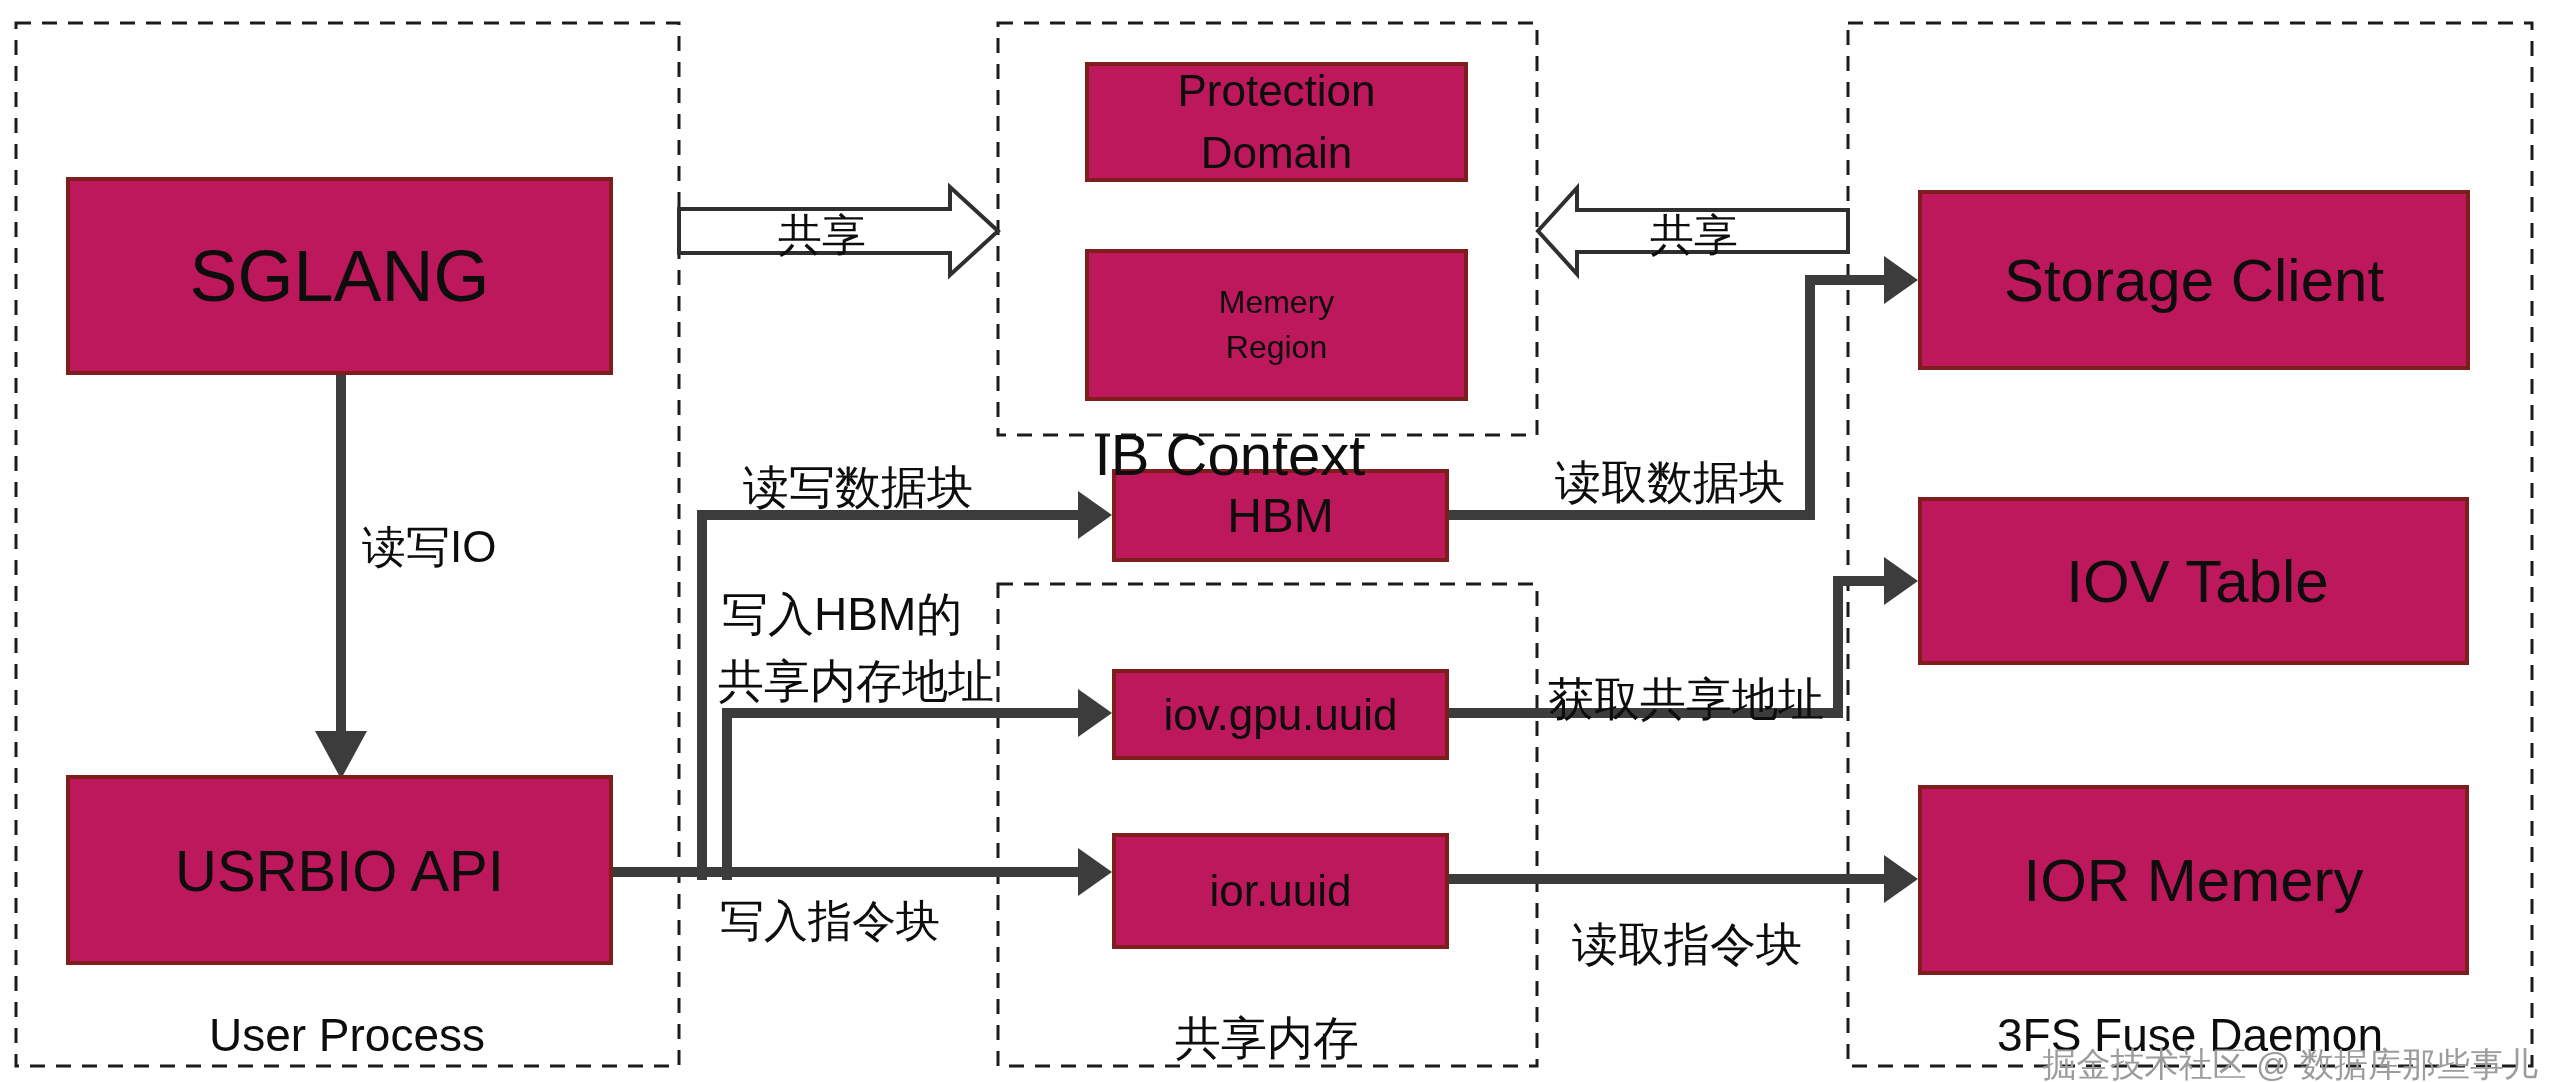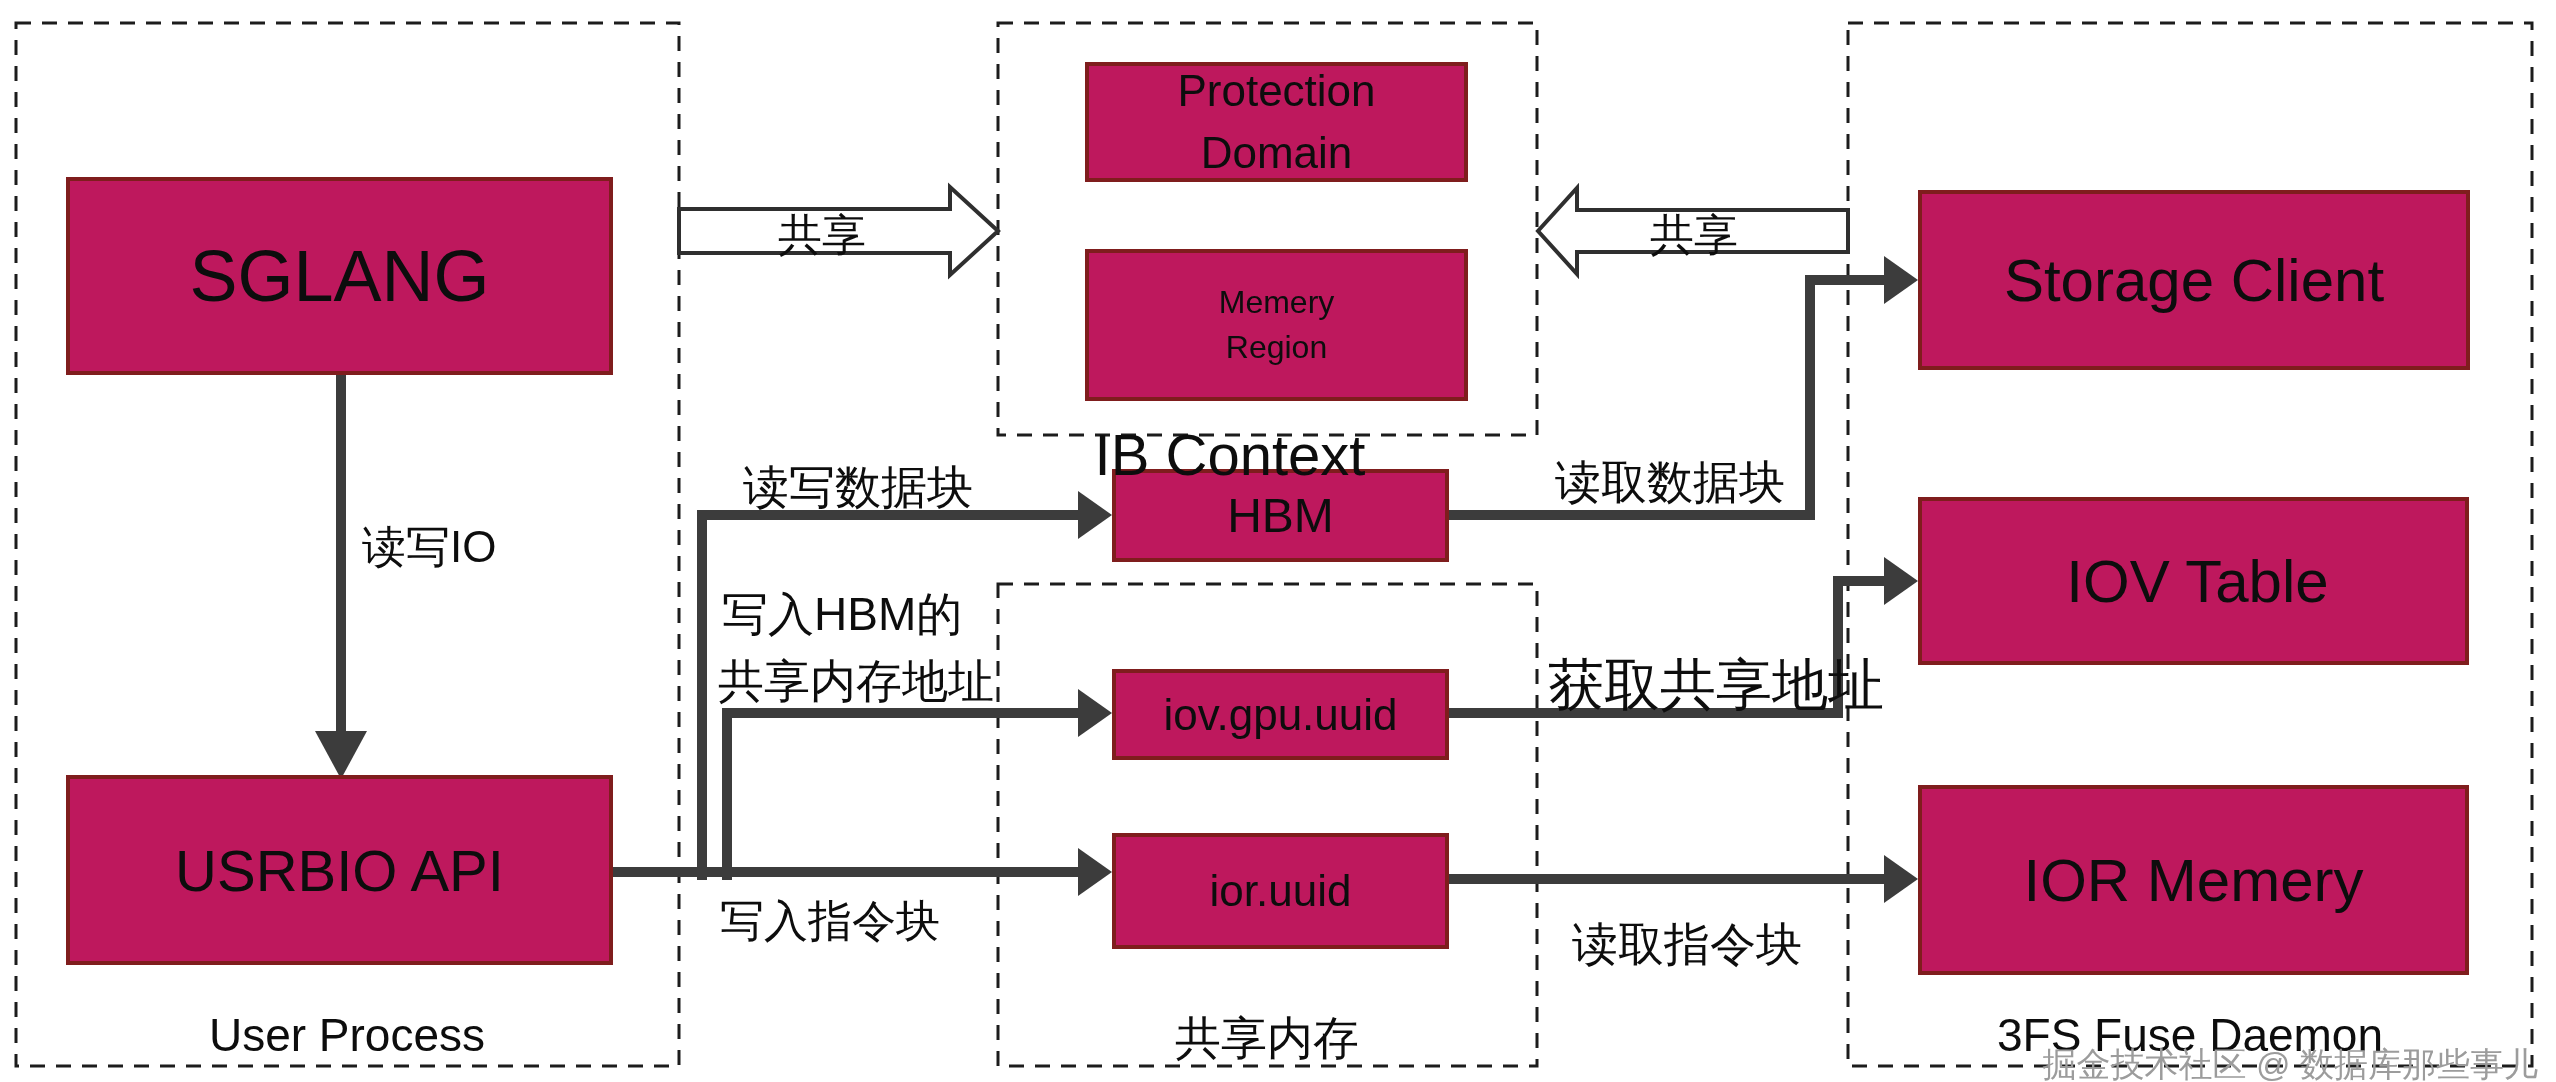--- a/index.html
+++ b/index.html
@@ -27,21 +27,21 @@
   #ior-table{left:1918px;top:785px;width:551px;height:190px;font-size:60px;}
   
   #lbl-read-write-io{left:362px;top:518px;font-size:44px;}
   #lbl-share-left{left:778px;top:206px;font-size:44px;}
   #lbl-share-right{left:1650px;top:206px;font-size:44px;}
   #lbl-rw-data-block{left:743px;top:457px;font-size:46px;}
   #lbl-write-hbm-1{left:722px;top:584px;font-size:46px;}
   #lbl-write-hbm-2{left:718px;top:651px;font-size:46px;}
   #lbl-write-cmd{left:720px;top:892px;font-size:44px;}
   #lbl-read-data{left:1555px;top:452px;font-size:46px;}
-  #lbl-get-addr{left:1548px;top:648px;font-size:56px;}
+  #lbl-get-addr{left:1548px;top:669px;font-size:46px;}
   #lbl-read-cmd{left:1572px;top:914px;font-size:46px;}
   #lbl-user-process{left:347px;top:1008px;}
   #lbl-shared-memory{left:1267px;top:1008px;}
   #lbl-fuse-daemon{left:2190px;top:1008px;}
   #lbl-ib-context{left:1230px;top:386px;transform:translateX(-50%);font-size:58px;position:absolute;z-index:3;white-space:nowrap;margin-top:35px;}
   #watermark{position:absolute;z-index:4;right:18px;top:1042px;font-size:34px;
              color:#9c9c9c;white-space:nowrap;}
 </style>
 </head>
 <body>

